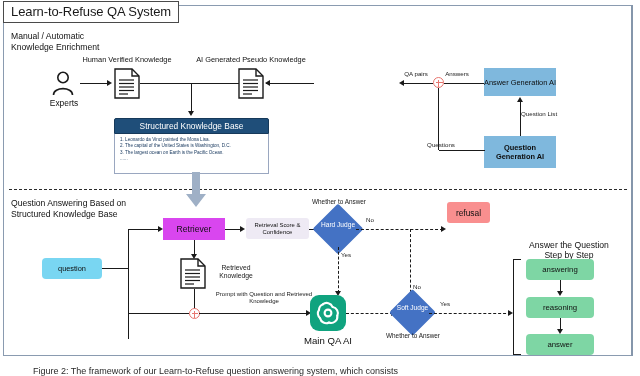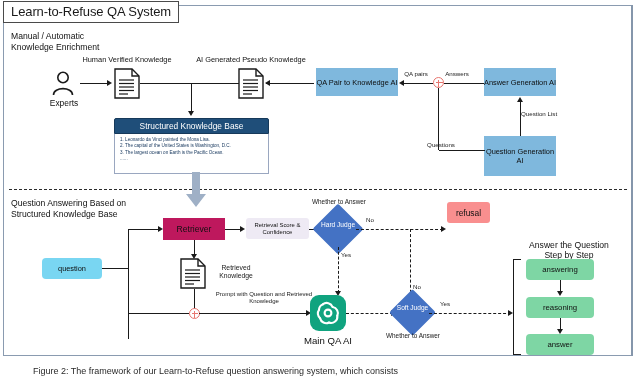--- a/index.html
+++ b/index.html
@@ -17,21 +17,21 @@
   .sect-label{position:absolute;font-size:8.6px;line-height:10.5px;color:#111;}
 
   
   .lbl{position:absolute;font-size:6.2px;line-height:7.6px;color:#1a1a1a;text-align:center;}
   .lbl-big{position:absolute;font-size:8.4px;line-height:10px;color:#111;text-align:center;}
 
   
   .box{position:absolute;box-sizing:border-box;display:flex;align-items:center;justify-content:center;text-align:center;}
   .blue-box{background:#7fb8dd;color:#0d0d0d;font-size:7.4px;line-height:9px;}
   .cyan-box{background:#79d6f2;color:#0d0d0d;font-size:7.4px;border-radius:4px;}
-  .purple-box{background:#be185d;color:#111;font-size:8.6px;}
+  .purple-box{background:#d946ef;color:#111;font-size:8.6px;}
   .pale-box{background:#eeeaf4;color:#111;font-size:5.9px;line-height:7px;border-radius:3px;}
   .red-box{background:#f98f8f;color:#111;font-size:8.4px;border-radius:3px;}
   .green-box{background:#7ed6a4;color:#111;font-size:7.8px;border-radius:4px;}
 
   
   .kb{position:absolute;left:114px;top:118px;width:155px;height:56px;}
   .kb-head{position:absolute;left:0;top:0;width:155px;height:16px;background:#1f4e79;border:1px solid #16395a;border-radius:2px 2px 0 0;box-sizing:border-box;display:flex;align-items:center;justify-content:center;color:#fff;font-size:8.4px;}
   .kb-body{position:absolute;left:0;top:16px;width:155px;height:40px;background:#fff;border:1px solid #9aa7c0;border-top:none;box-sizing:border-box;padding:3px 5px;}
   .kb-line{font-size:4.6px;line-height:6.4px;color:#15365c;white-space:nowrap;}
 
@@ -137,25 +137,24 @@
   <div class="kb">
     <div class="kb-head">Structured Knowledge Base</div>
     <div class="kb-body">
       <div class="kb-line">1. Leonardo da Vinci painted the Mona Lisa.</div>
       <div class="kb-line">2. The capital of the United States is Washington, D.C.</div>
       <div class="kb-line">3. The largest ocean on Earth is the Pacific Ocean.</div>
       <div class="kb-line">......</div>
     </div>
   </div>
 
-  <div class="box blue-box" style="left:316px;top:68px;width:82px;height:28px;">QA Pair to Knowledge AI</div>
 
   <div class="box blue-box" style="left:484px;top:68px;width:72px;height:28px;">Answer Generation AI</div>
 
-  <div class="box blue-box" style="left:484px;top:136px;width:72px;height:40px;">Question Generation AI</div>
+  <div class="box blue-box" style="left:484px;top:136px;width:72px;height:32px;font-weight:bold;">Question Generation AI</div>
 
   <div class="ln h" style="left:444px;top:82.5px;width:40px;"></div>
   <div class="lbl" style="left:432px;top:70px;width:50px;">Answers</div>
 
   <div class="plus" style="left:433px;top:77px;"></div>
 
   <div class="ln h" style="left:403px;top:82.5px;width:30px;"></div>
   <div class="arw arw-l" style="left:399px;top:79.5px;"></div>
   <div class="lbl" style="left:396px;top:70px;width:40px;">QA pairs</div>
 

